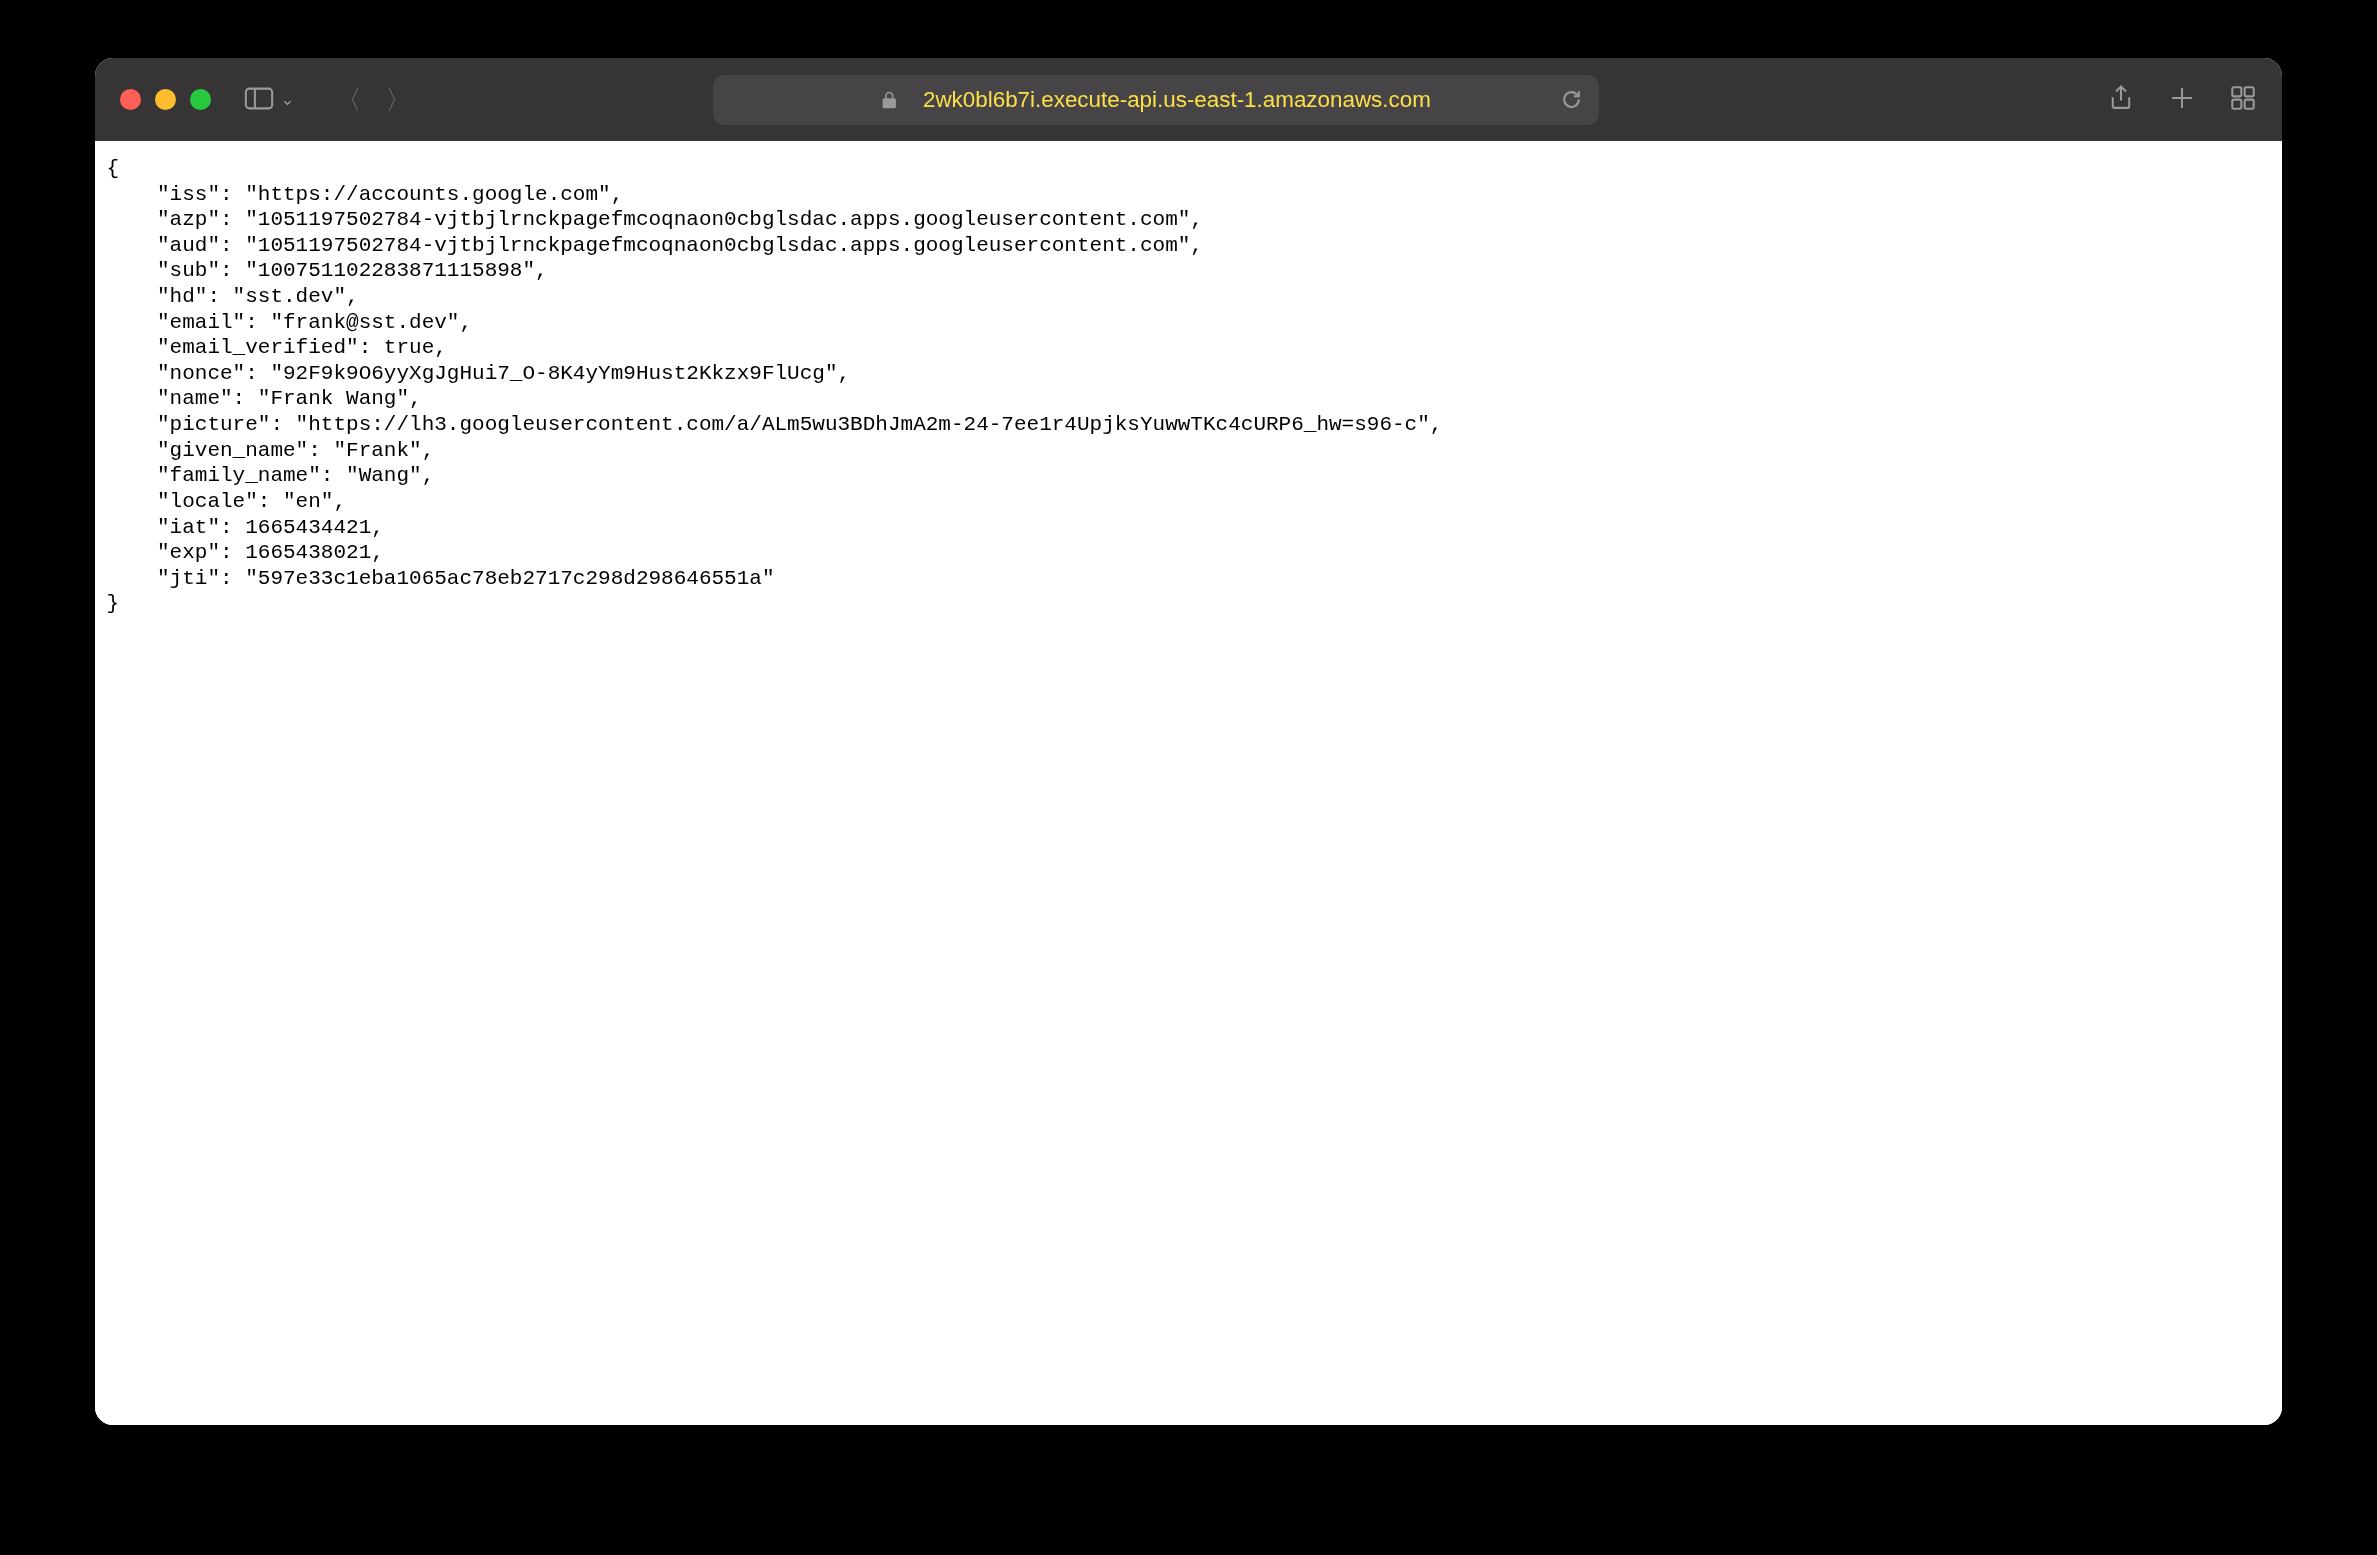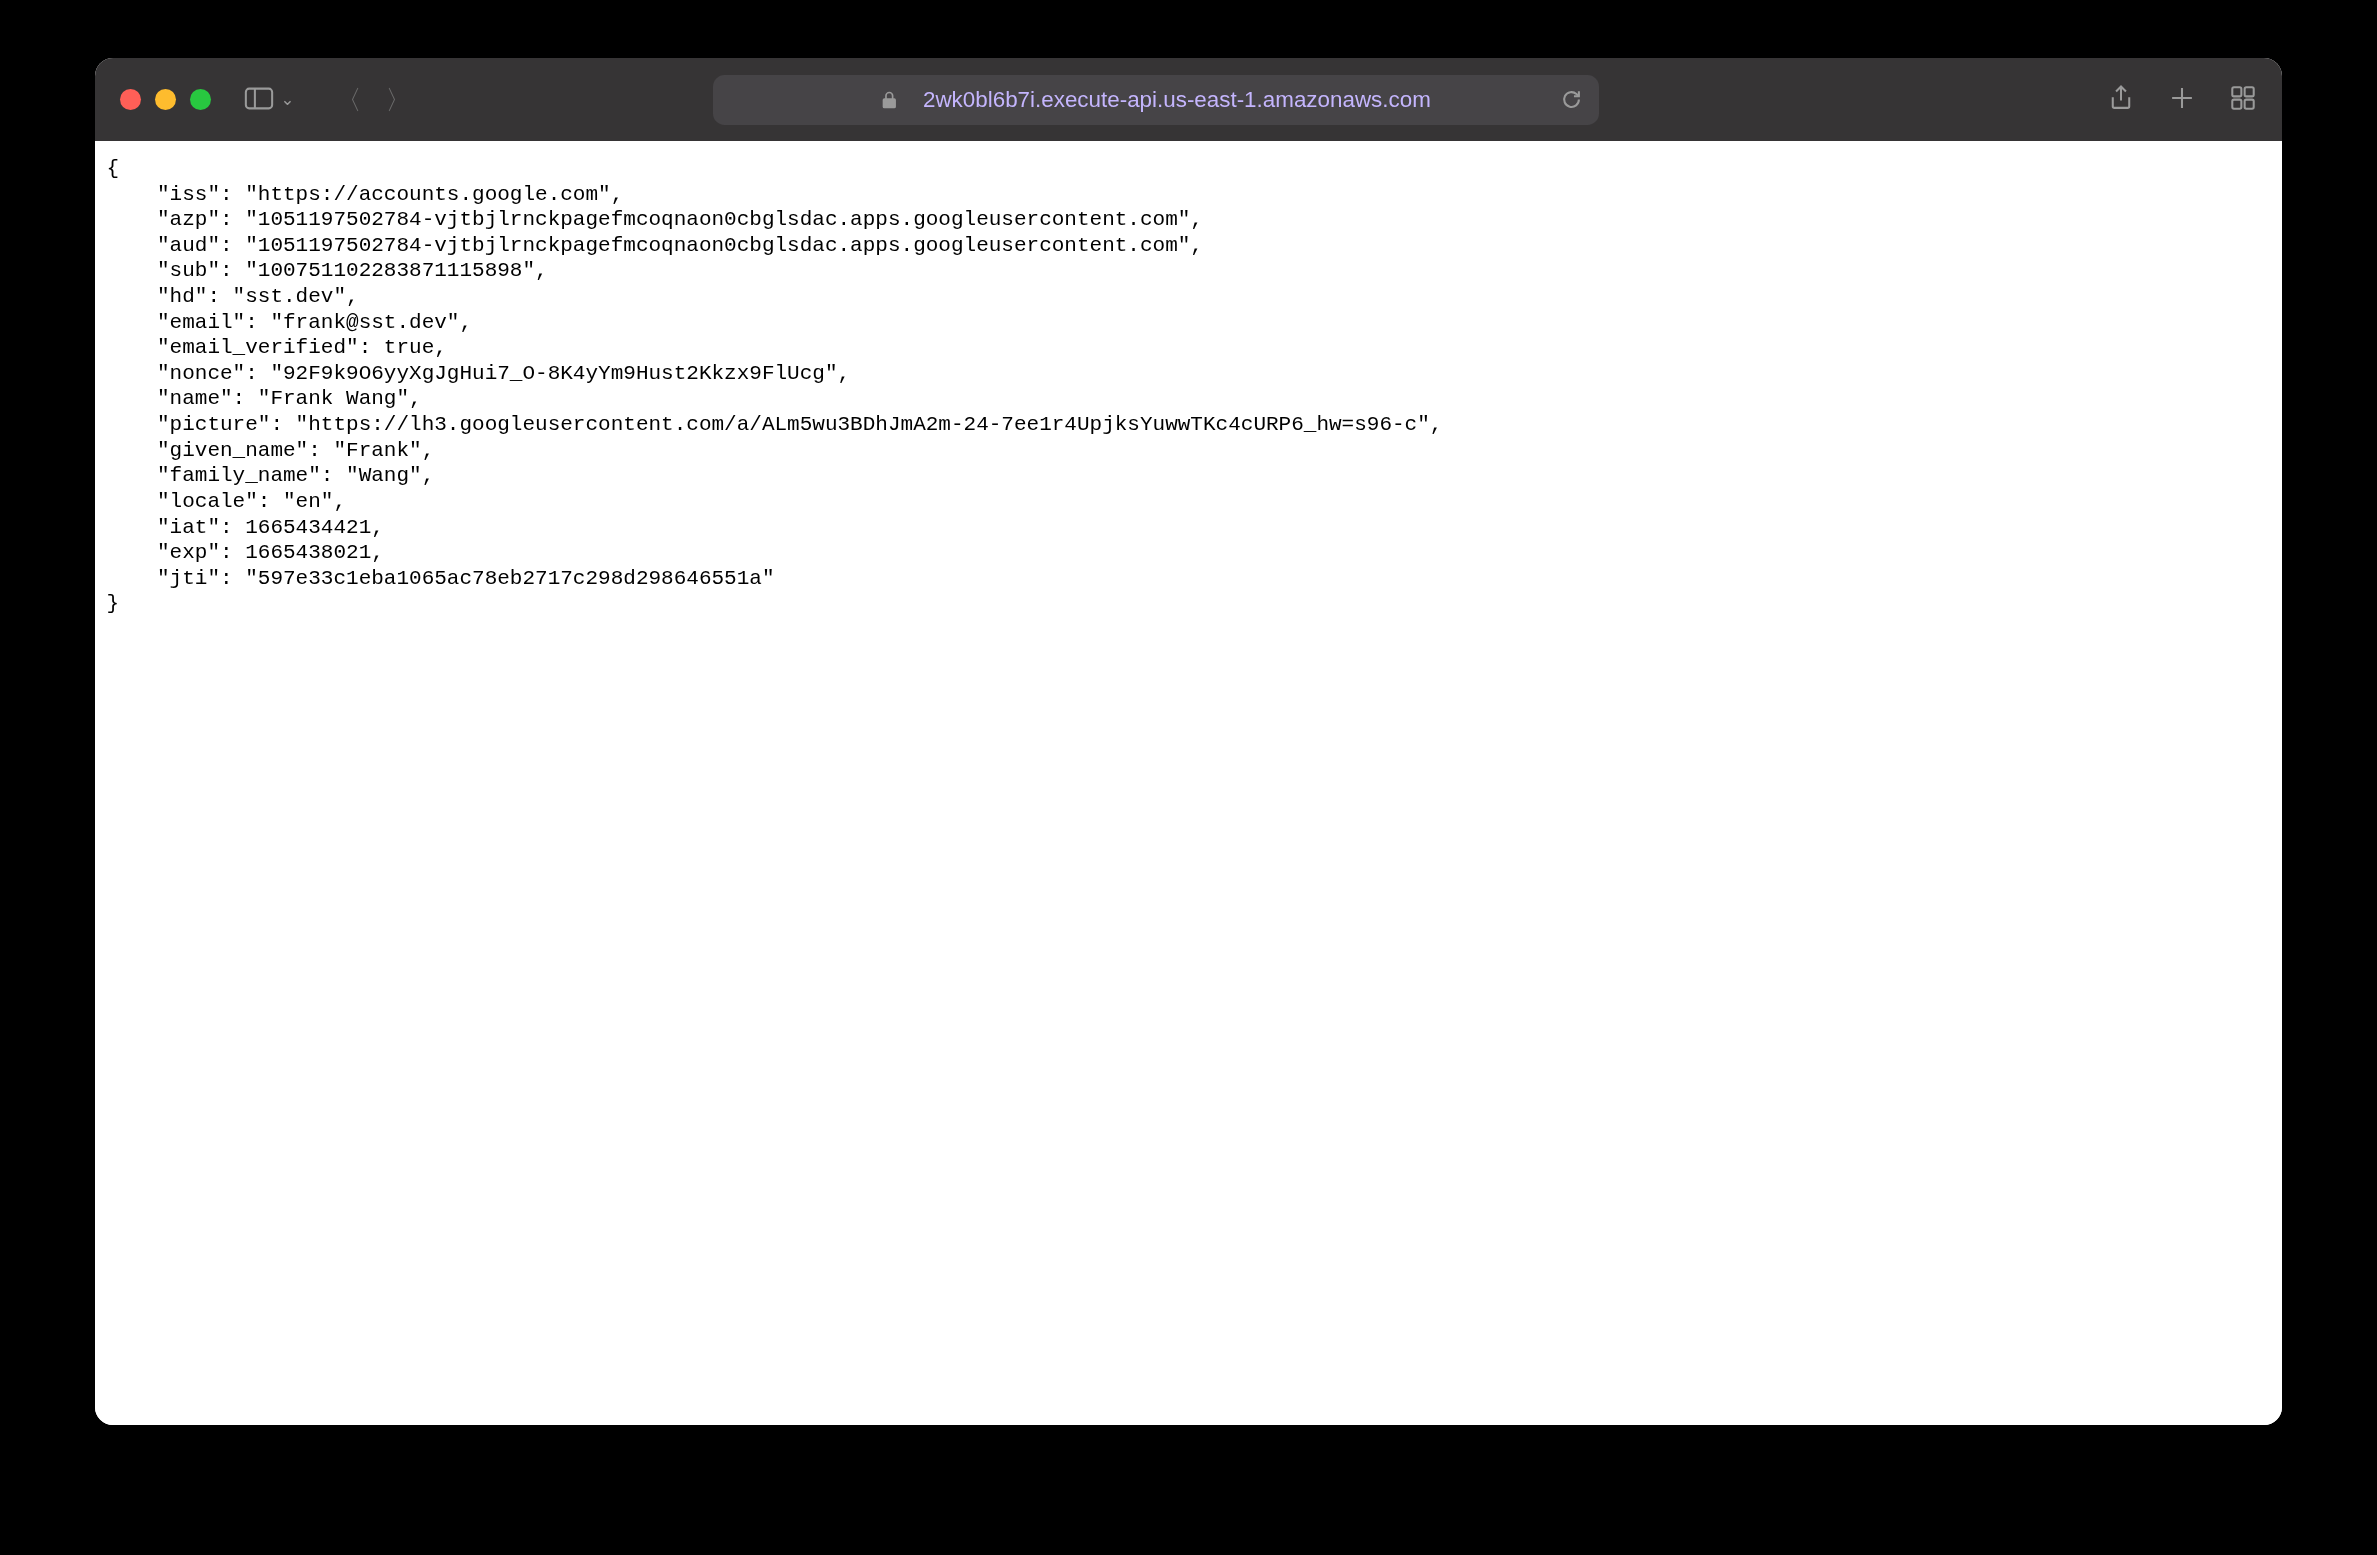--- a/index.html
+++ b/index.html
@@ -92,21 +92,21 @@
       display: flex;
       align-items: center;
       justify-content: center;
       position: relative;
       padding: 0 16.6px;
     }
     .address-content {
       display: flex;
       align-items: center;
       gap: 25px;
-      color: #c4b5fd;
+      color: #fde047;
       font-size: 22.4px;
       justify-content: space-between;
     }
     .lock-icon {
       color: #9a9a9a;
       display: flex;
       align-items: center;
     }
     .lock-icon svg {
       width: 16.6px;

